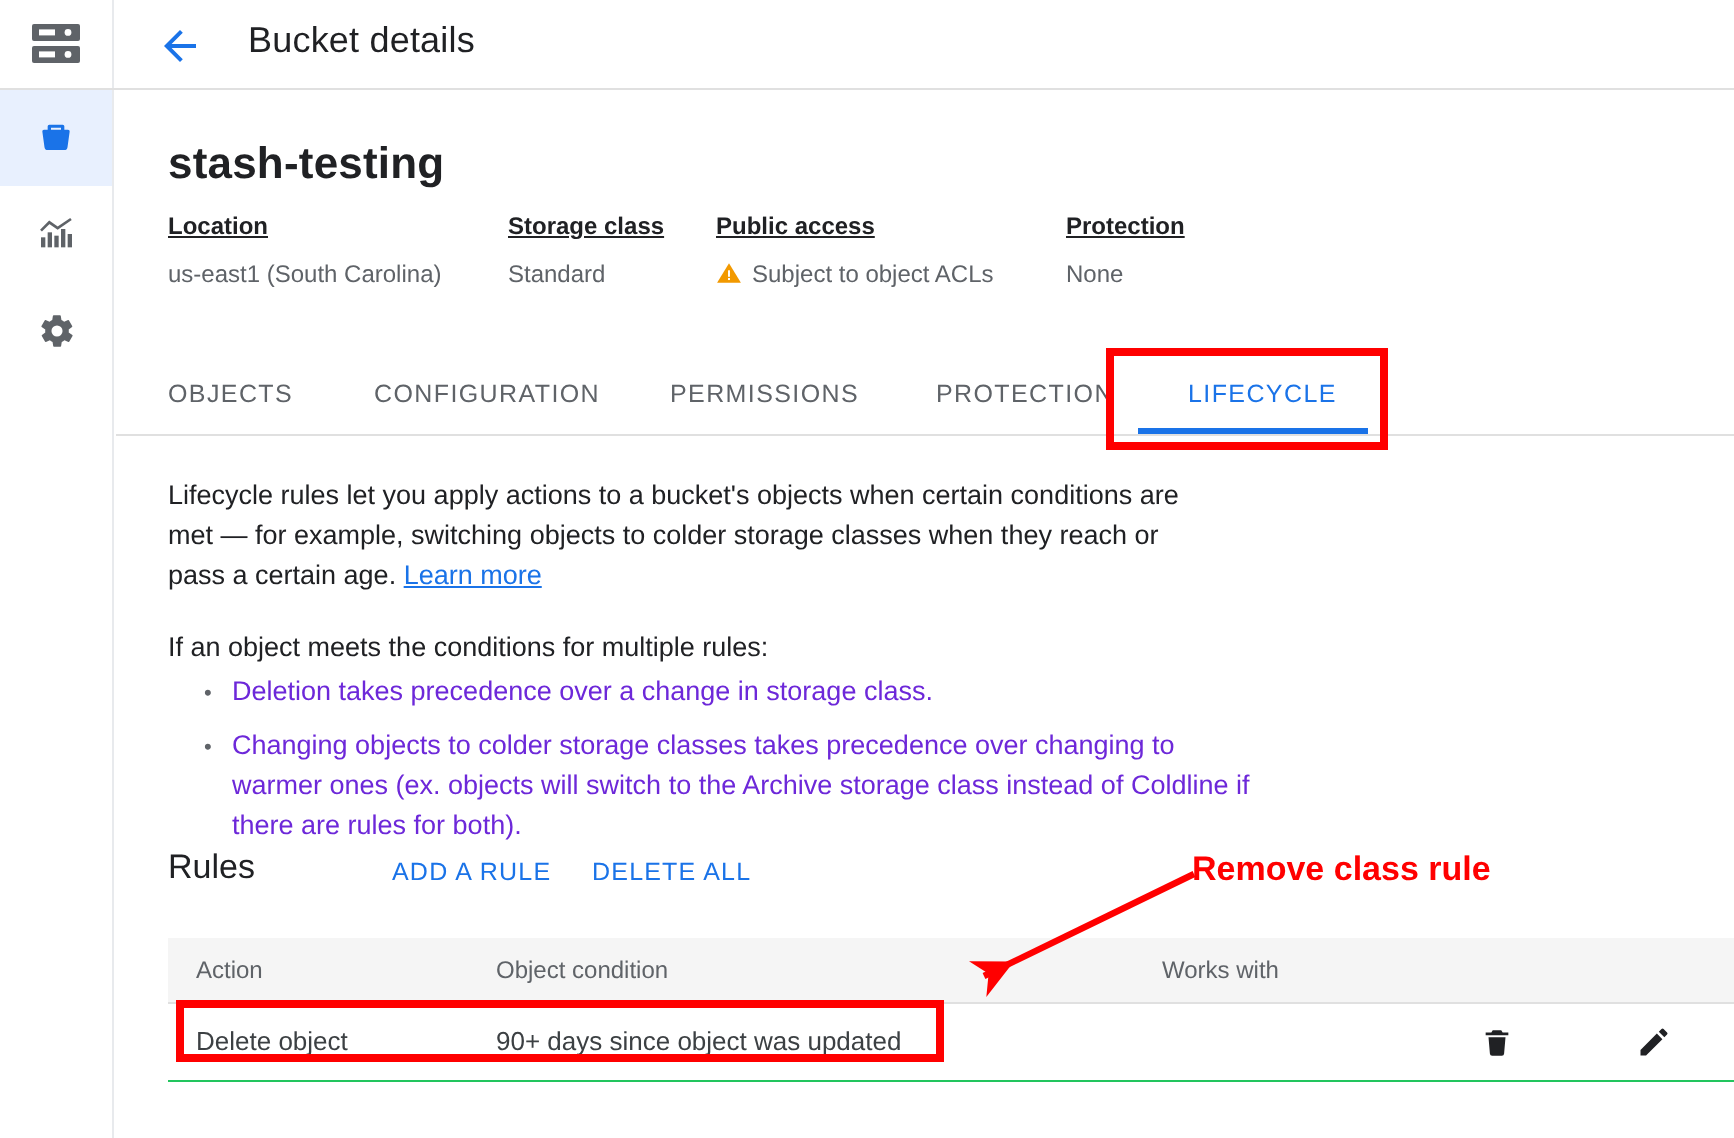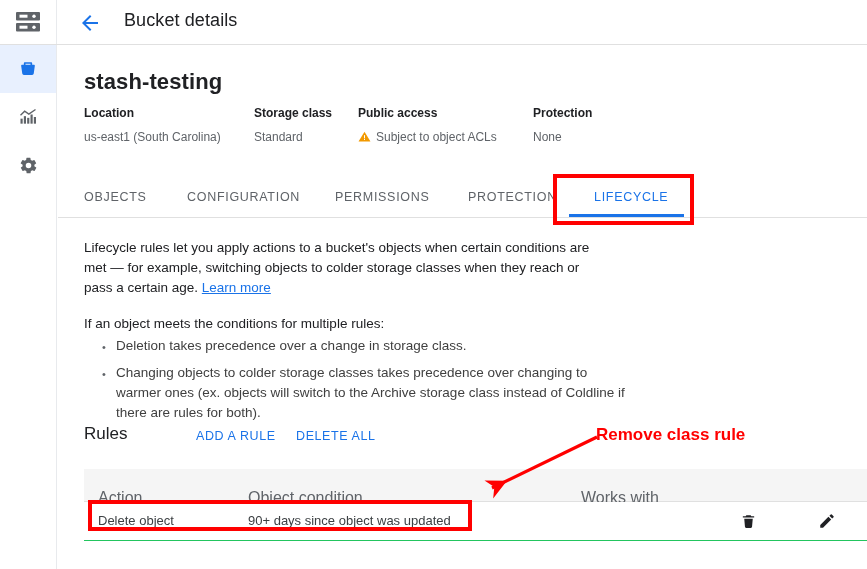--- a/index.html
+++ b/index.html
@@ -80,20 +80,21 @@
     color: #202124;
     letter-spacing: .1px;
     text-align: right;
   }
   .meta-label {
     position: absolute;
     top: 60px;
     font-size: 12px;
     font-weight: bold;
     color: #202124;
+    text-decoration: underline;
   }
   .meta-value {
     position: absolute;
     top: 84px;
     font-size: 12px;
     color: #5f6368;
     white-space: nowrap;
   }
   .warn-tri {
     display: inline-block;
@@ -146,21 +147,21 @@
     position: absolute;
     margin: 0;
     padding-left: 18px;
     list-style: none;
     width: 520px;
   }
   .bullets li {
     position: relative;
     font-size: 13.5px;
     line-height: 20px;
-    color: #404040;
+    color: #6d28d9;
     margin-bottom: 7px;
   }
   .bullets li::before {
     content: "\2022";
     position: absolute;
     left: -14px;
     color: #5f6368;
     font-size: 11px;
     top: 1px;
   }
@@ -189,22 +190,22 @@
     width: 783px;
   }
   .thead {
     position: relative;
     height: 32px;
     background: #f5f5f5;
     border-bottom: 1px solid #e0e0e0;
   }
   .th {
     position: absolute;
-    top: 20px;
-    font-size: 16px;
+    top: 9px;
+    font-size: 12px;
     color: #5f6368;
   }
   .trow {
     position: relative;
     height: 38px;
     background: #fff;
     border-bottom: 1px solid #22c55e;
   }
   .td {
     position: absolute;

